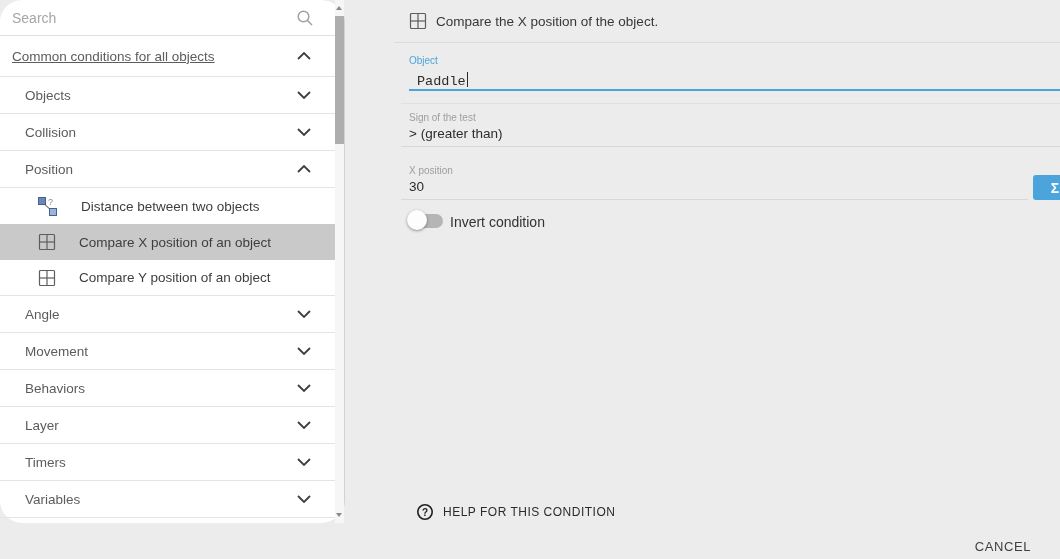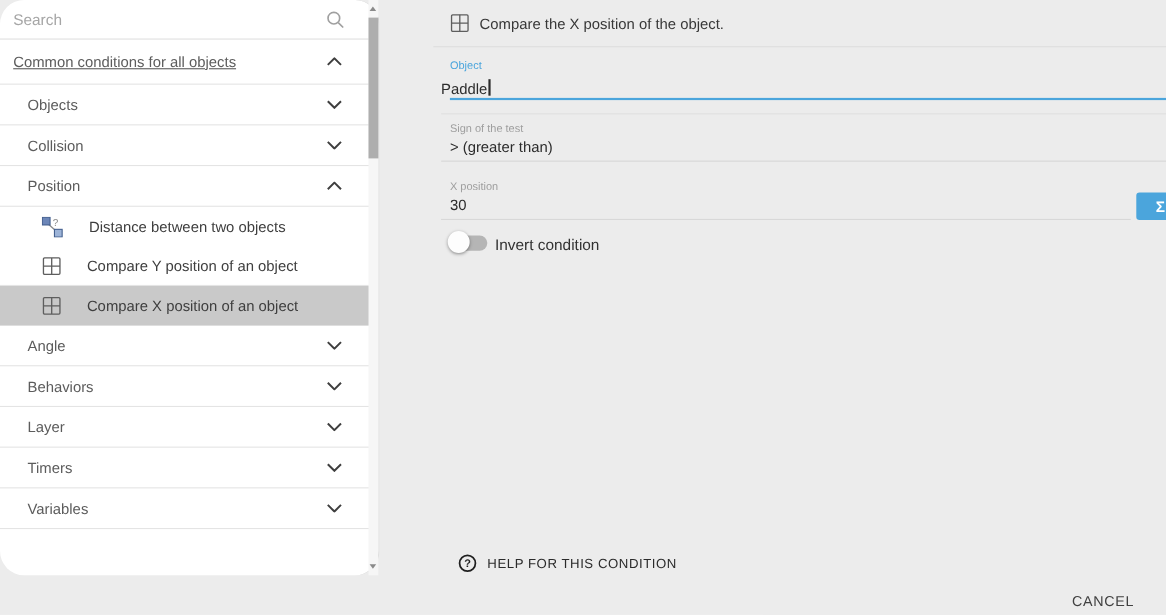--- a/index.html
+++ b/index.html
@@ -50,21 +50,21 @@
 
   
   .panel { position: absolute; left: 346px; top: 0; width: 714px; height: 503px; margin-left: 48px; }
   .hdr-icon { position: absolute; left: 15px; top: 12px; line-height: 0; }
   .hdr-title { position: absolute; left: 42px; top: 14px; font-size: 13.5px; color: #383838; }
   .hdr-divider { position: absolute; left: 0; top: 42px; width: 714px; height: 1px; background: #dcdcdc; }
 
   .fld-label { position: absolute; font-size: 10px; color: #9e9e9e; }
   .fld-value { position: absolute; font-size: 13.5px; color: #2c2c2c; }
   .object-label { left: 15px; top: 55px; color: var(--accent, #4ba5dc); }
-  .object-value { left: 7px; top: 72px; }
+  .object-value { left: 23px; top: 72px; font-family: Liberation Mono, monospace; }
   .caret-bar { display: inline-block; width: 1.5px; height: 15px; background: #2b2b2b; margin-left: 1px; vertical-align: -2px; }
   .object-underline { position: absolute; left: 15px; top: 89px; width: 687px; height: 2px; background: var(--accent, #4ba5dc); }
   .divider-2 { position: absolute; left: 7px; top: 103px; width: 697px; height: 1px; background: #e0e0e0; }
 
   .sign-label { left: 15px; top: 112px; }
   .sign-value { left: 15px; top: 126px; }
   .select-caret { position: absolute; left: 687px; top: 130px; width: 0; height: 0;
     border-left: 4.5px solid transparent; border-right: 4.5px solid transparent; border-top: 5px solid #bdbdbd; }
   .sign-underline { position: absolute; left: 7px; top: 146px; width: 697px; height: 1px; background: #d8d8d8; }
 
@@ -137,38 +137,44 @@
         </div>
         <div class="row row-condition">
           <span class="cond-icon"><svg width="20" height="19" viewBox="0 0 20 19">
               <line x1="4" y1="5" x2="14" y2="14" stroke="#8a8a8a" stroke-width="1.2"></line>
               <rect x="0.5" y="0.5" width="7" height="7" fill="#6c86b8" stroke="#44608f"></rect>
               <rect x="11.5" y="11.5" width="7" height="7" fill="#9db4d8" stroke="#44608f"></rect>
               <text x="10" y="8" font-size="9" fill="#8a8a8a" font-family="Liberation Sans, sans-serif">?</text>
             </svg></span>
           <span class="row-label">Distance between two objects</span>
         </div>
+        <div class="row row-condition selected">
+          <span class="cond-icon"><svg width="18" height="18" viewBox="0 0 18 18">
+              <rect x="1.5" y="1.5" width="15" height="15" rx="1" fill="none" stroke="#5e5e5e" stroke-width="1.2"></rect>
+              <line x1="9" y1="1.5" x2="9" y2="16.5" stroke="#5e5e5e" stroke-width="1.2"></line>
+              <line x1="1.5" y1="9" x2="16.5" y2="9" stroke="#5e5e5e" stroke-width="1.2"></line>
+            </svg></span>
+          <span class="row-label">Compare X position of an object</span>
+        </div>
         <div class="row row-condition divided">
           <span class="cond-icon"><svg width="18" height="18" viewBox="0 0 18 18">
               <rect x="1.5" y="1.5" width="15" height="15" rx="1" fill="none" stroke="#5e5e5e" stroke-width="1.2"></rect>
               <line x1="9" y1="1.5" x2="9" y2="16.5" stroke="#5e5e5e" stroke-width="1.2"></line>
               <line x1="1.5" y1="9" x2="16.5" y2="9" stroke="#5e5e5e" stroke-width="1.2"></line>
             </svg></span>
           <span class="row-label">Compare Y position of an object</span>
         </div>
-        <div class="row row-condition selected">
-          <span class="cond-icon"><svg width="18" height="18" viewBox="0 0 18 18">
-              <rect x="1.5" y="1.5" width="15" height="15" rx="1" fill="none" stroke="#5e5e5e" stroke-width="1.2"></rect>
-              <line x1="9" y1="1.5" x2="9" y2="16.5" stroke="#5e5e5e" stroke-width="1.2"></line>
-              <line x1="1.5" y1="9" x2="16.5" y2="9" stroke="#5e5e5e" stroke-width="1.2"></line>
-            </svg></span>
-          <span class="row-label">Compare X position of an object</span>
-        </div>
         <div class="row row-category divided">
           <span class="row-label">Angle</span>
+          <span class="chevron"><svg width="14" height="8" viewBox="0 0 14 8">
+              <polyline points="1,1 7,7 13,1" fill="none" stroke="#3f3f3f" stroke-width="1.8"></polyline>
+            </svg></span>
+        </div>
+        <div class="row row-category divided">
+          <span class="row-label">Movement</span>
           <span class="chevron"><svg width="14" height="8" viewBox="0 0 14 8">
               <polyline points="1,1 7,7 13,1" fill="none" stroke="#3f3f3f" stroke-width="1.8"></polyline>
             </svg></span>
         </div>
         <div class="row row-category divided">
           <span class="row-label">Behaviors</span>
           <span class="chevron"><svg width="14" height="8" viewBox="0 0 14 8">
               <polyline points="1,1 7,7 13,1" fill="none" stroke="#3f3f3f" stroke-width="1.8"></polyline>
             </svg></span>
         </div>

